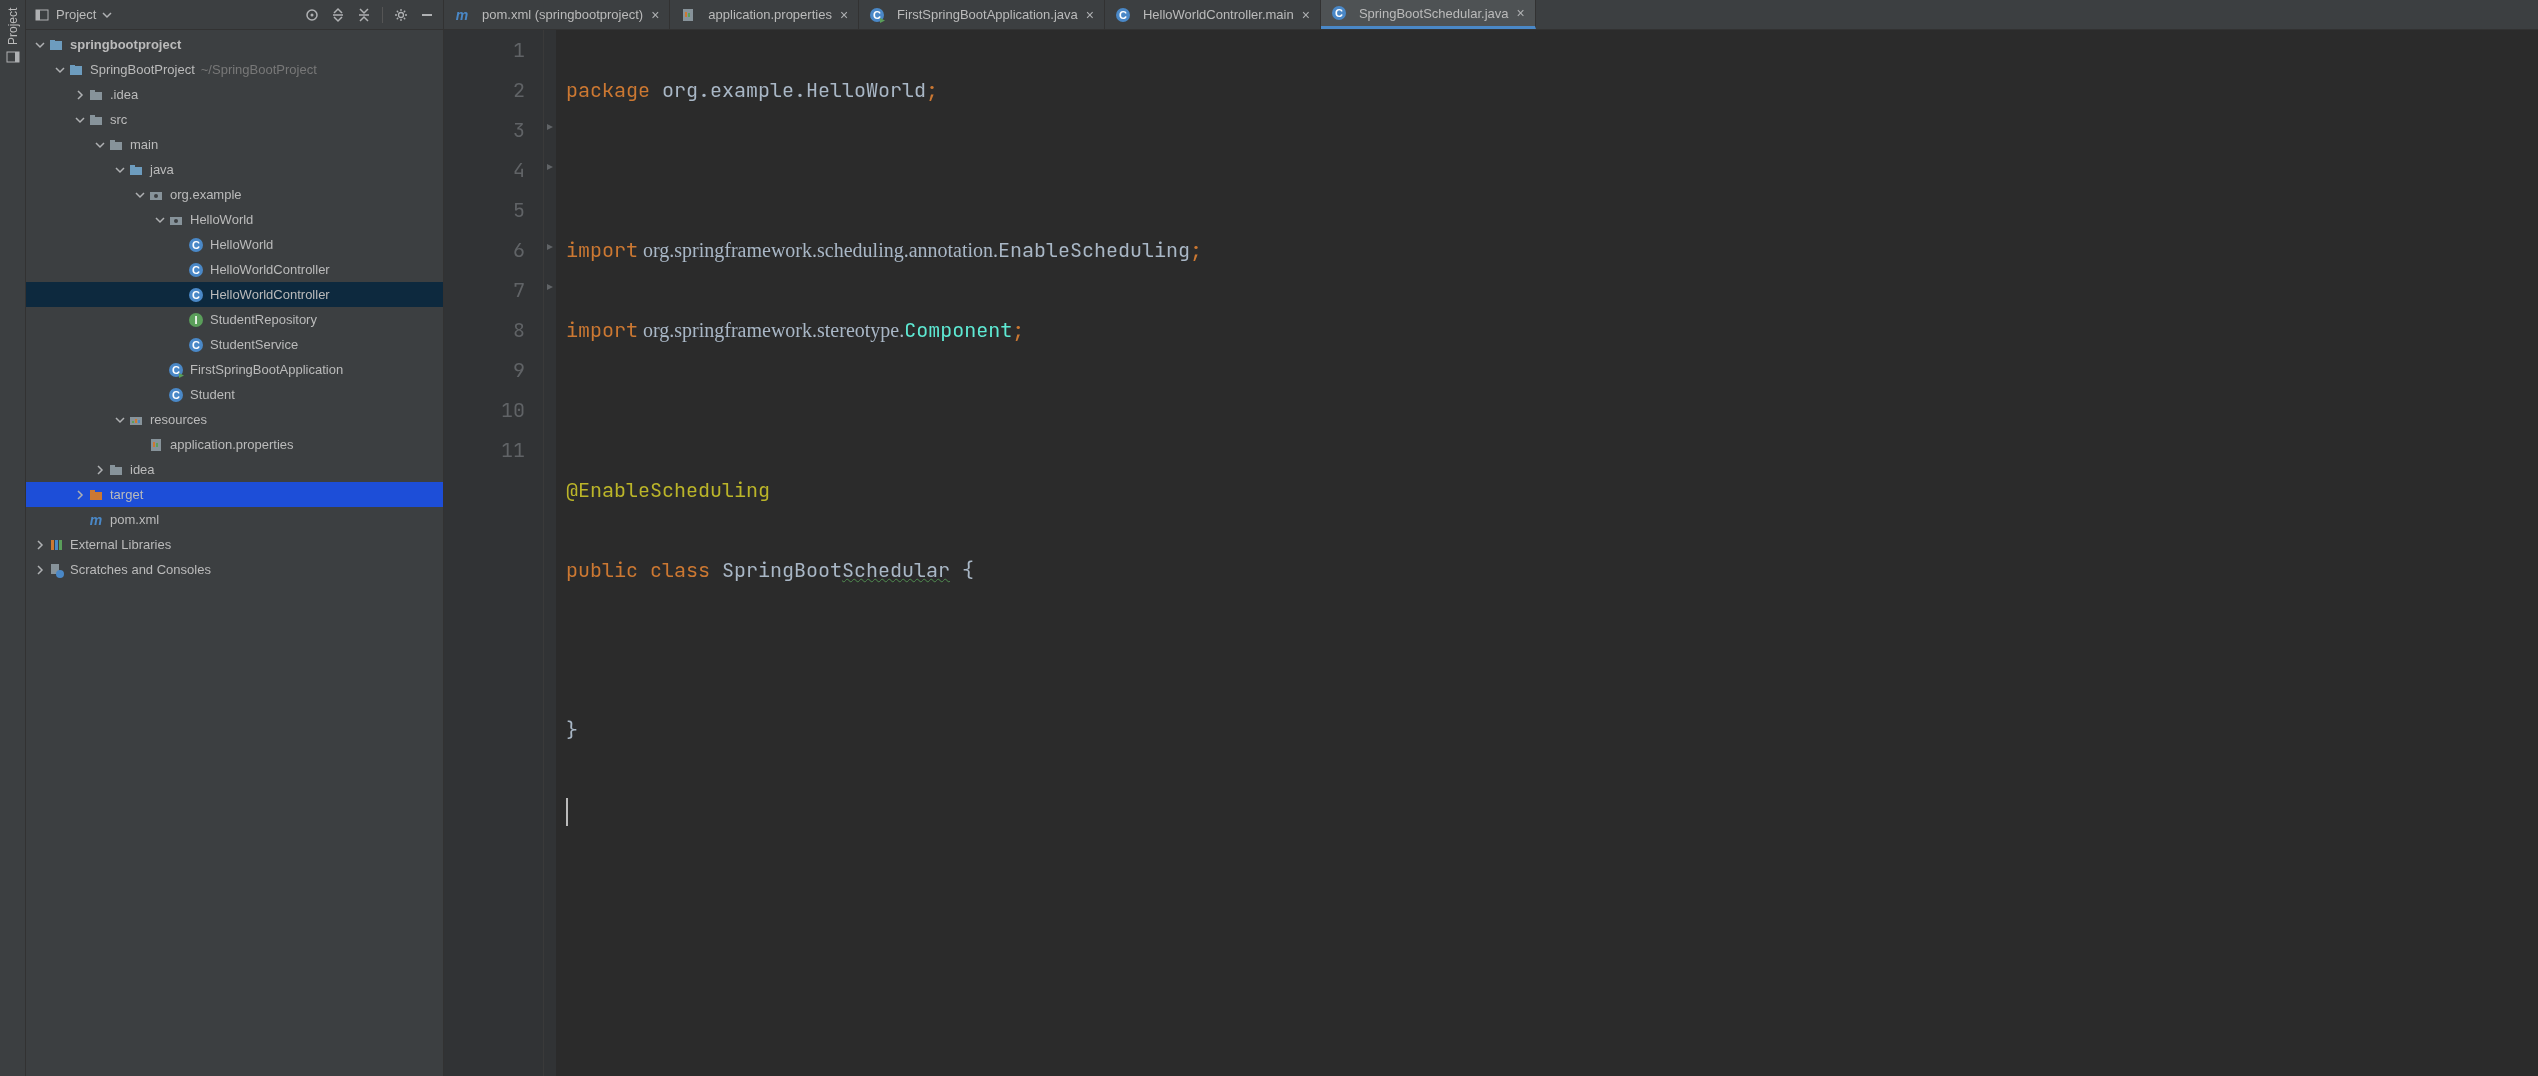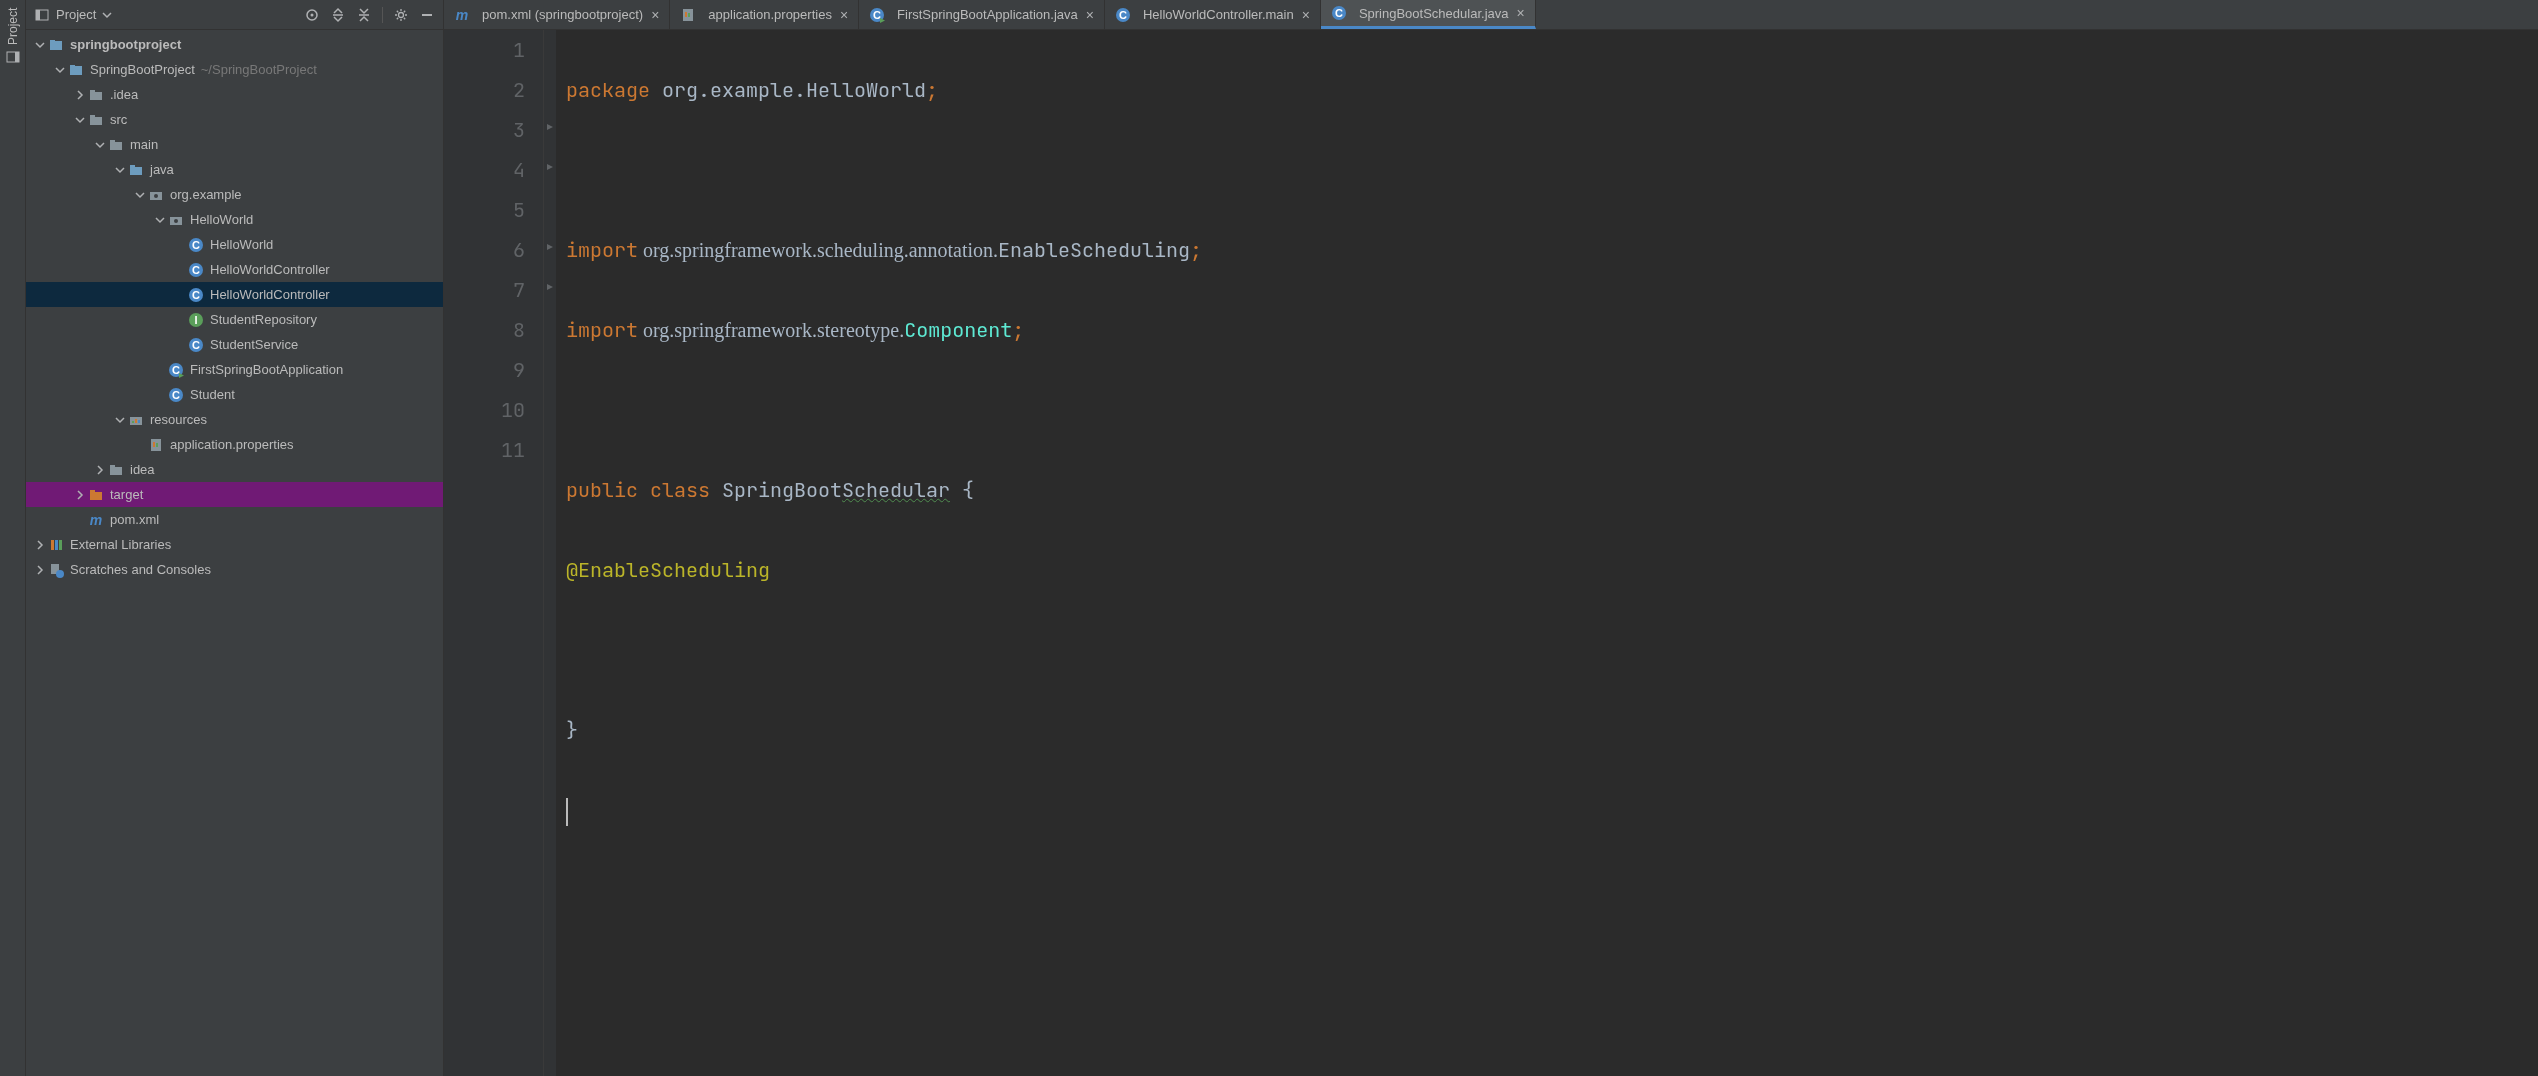--- a/index.html
+++ b/index.html
@@ -89,21 +89,21 @@
   display: flex;
   align-items: center;
   height: 25px;
   cursor: pointer;
   white-space: nowrap;
 }
 .tree-item.selected {
   background: #0d293e;
 }
 .tree-item.highlighted {
-  background: #701a75;
+  background: #1d4ed8;
 }
 .tree-arrow {
   width: 16px;
   height: 16px;
   display: flex;
   align-items: center;
   justify-content: center;
   color: #afb1b3;
 }
 .tree-icon {
@@ -626,21 +626,21 @@
         <svg class="gutter-mark" style="top:252px" width="10" height="10">
             <path d="M2 2 L8 5 L2 8 Z" fill="#606366"></path>
           </svg>
       </div>
       <div class="code">
 <div><span class="kw">package</span><span class="pkg"> org.example.HelloWorld</span><span class="semicolon">;</span></div>
 <div>&nbsp;</div>
 <div><span class="kw">import</span><span class="imp"> org.springframework.scheduling.annotation.</span><span class="comp" style="color:#a9b7c6">EnableScheduling</span><span class="semicolon">;</span></div>
 <div><span class="kw">import</span><span class="imp"> org.springframework.stereotype.</span><span class="comp" style="color:#5eead4">Component</span><span class="semicolon">;</span></div>
 <div>&nbsp;</div>
+<div><span class="ann">@EnableScheduling</span></div>
 <div><span class="kw">public</span> <span class="kw">class</span> <span class="classname">SpringBoot</span><span class="classname wavy">Schedular</span><span class="classname"> {</span></div>
-<div><span class="ann">@EnableScheduling</span></div>
 <div>&nbsp;</div>
 <div><span class="classname">}</span></div>
 <div><span class="caret"></span></div>
       </div>
     </div>
   </div>
 </div>
 
 </body></html>

